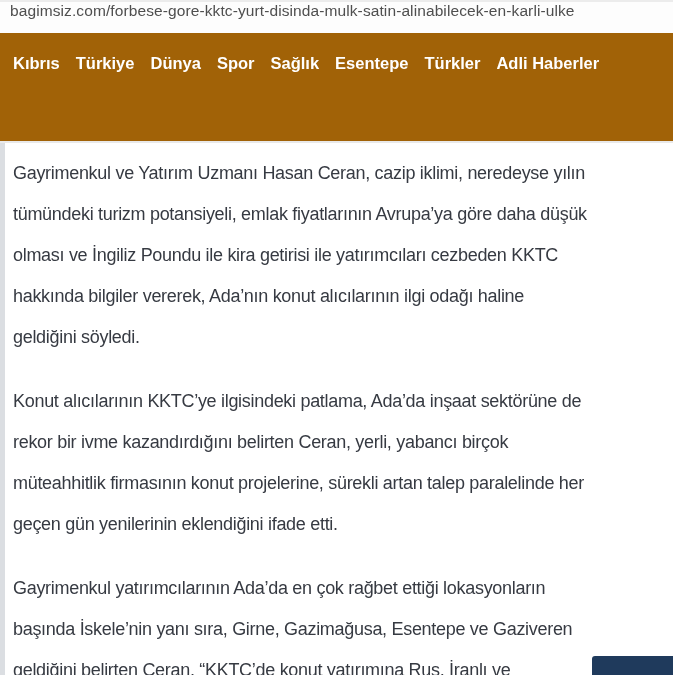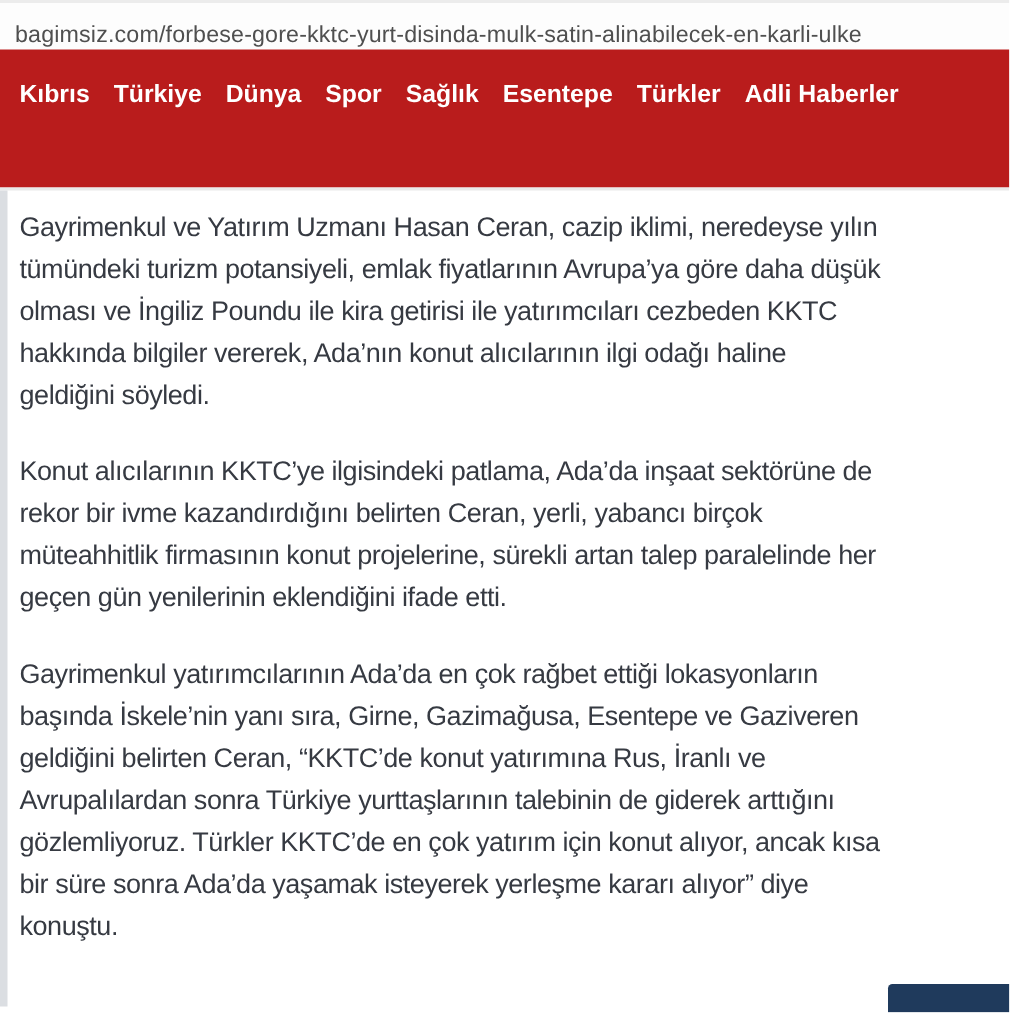--- a/index.html
+++ b/index.html
@@ -12,35 +12,35 @@
     overflow: hidden;
     background: #ffffff;
   }
 
   
   .urlbar {
     height: 33px;
     background: #fdfdfd;
     border-top: 2px solid #ececec;
     display: flex;
-    align-items: flex-end;
+    align-items: flex-start;
     padding-left: 10px;
   }
   .urlbar .url-text {
     font-size: 15.5px;
     color: #4f4f4f;
     letter-spacing: 0.1px;
     white-space: nowrap;
     overflow: hidden;
   }
 
   
   .navbar {
-    height: 92px;
-    background: #b91c1c;
+    height: 108px;
+    background: #a16207;
     padding: 11px 0 9px 13px;
     overflow: hidden;
   }
   .nav-row {
     display: flex;
     align-items: center;
     gap: 16px;
     height: 38px;
     white-space: nowrap;
   }
@@ -58,21 +58,21 @@
   }
 
   
   .content {
     border-left: 5px solid #dbdee2;
     padding: 10px 6px 0 8px;
     min-height: 544px;
   }
   .content p {
     font-size: 18px;
-    line-height: 28px;
+    line-height: 41px;
     letter-spacing: -0.3px;
     color: #363a42;
     white-space: pre-line;
     margin-bottom: 23px;
   }
 
   
   .floating-box {
     position: absolute;
     right: 0;

